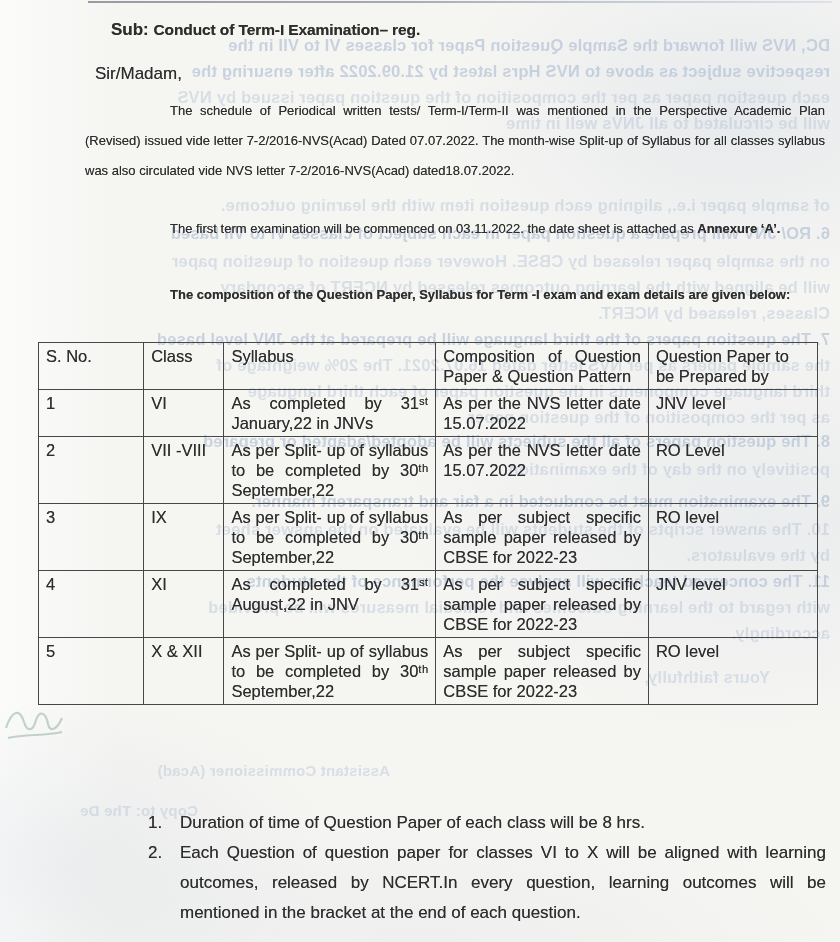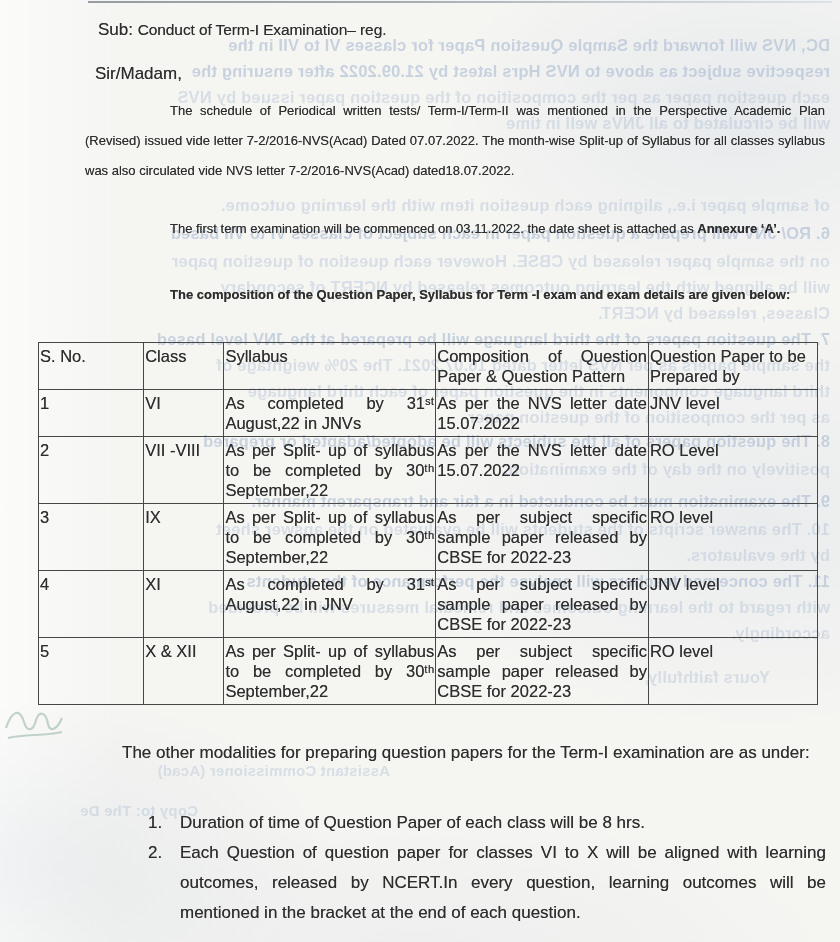--- a/index.html
+++ b/index.html
@@ -29,38 +29,38 @@
   }
   .gline.faint{opacity:.4;}
   .topline{
     position:absolute;top:1px;left:88px;width:744px;height:2.4px;opacity:.85;
     background:linear-gradient(to right,#878c94 0%,#969ca5 40%,#bcc3cd 70%,#dadfe6 100%);
   }
   .sig-ghost{position:absolute;top:698px;left:0px;opacity:.5;filter:blur(.4px);}
   
   .main{position:absolute;inset:0;z-index:2;}
   .ink{text-shadow:0 0 .4px rgba(45,45,45,.65);}
-  .subject{position:absolute;top:20px;left:98px;font-weight:normal;font-size:17px;}
+  .subject{position:absolute;top:20px;left:111px;font-weight:bold;font-size:17px;}
   .subject .stext{font-size:15.5px;letter-spacing:-.1px;}
   .salutation{position:absolute;top:64px;left:95px;font-size:17px;text-align:right;}
   .para{position:absolute;left:85px;width:740px;font-size:13px;line-height:30px;
         text-align:justify;text-indent:85px;}
   .p1{top:96px;}
   .p2{top:214px;}
   .p3{top:280px;font-weight:bold;}
   .boldspan{font-weight:bold;}
   
   table.comp{
     position:absolute;top:342px;left:38px;width:780px;z-index:2;
     border-collapse:collapse;table-layout:fixed;
     font-size:16.5px;line-height:20px;color:#2d2d2d;
   }
   table.comp th, table.comp td{
     border:1.4px solid #474747;vertical-align:top;
-    padding:3px 1px;font-weight:normal;text-align:left;
+    padding:3px 7px;font-weight:normal;text-align:left;
     background:transparent;
   }
   table.comp .justify{text-align:justify;margin-top:36px;}
   .c1{width:13.5%;} .c2{width:10.3%;} .c3{width:27.2%;} .c4{width:27.3%;} .c5{width:21.7%;}
   
   .closing{position:absolute;top:737px;left:122px;width:704px;
            font-size:17px;line-height:31px;text-align:justify;}
   .numlist{position:absolute;top:808px;left:148px;width:678px;font-size:17px;line-height:30px;}
   .numitem{display:flex;}
   .numitem .num{width:32px;flex:0 0 32px;}
@@ -131,21 +131,21 @@
         <th>Class</th>
         <th>Syllabus</th>
         <th class="justify">Composition of Question Paper &amp; Question Pattern</th>
         <th>Question Paper to be Prepared by</th>
       </tr>
     </thead>
     <tbody>
       <tr>
         <td>1</td>
         <td>VI</td>
-        <td class="justify">As completed by 31ˢᵗ August,22 in JNVs</td>
+        <td class="justify">As completed by 31ˢᵗ January,22 in JNVs</td>
         <td class="justify">As per the NVS letter date 15.07.2022</td>
         <td>JNV level</td>
       </tr>
       <tr>
         <td>2</td>
         <td>VII -VIII</td>
         <td class="justify">As per Split- up of syllabus to be completed by 30ᵗʰ September,22</td>
         <td class="justify">As per the NVS letter date 15.07.2022</td>
         <td>RO Level</td>
       </tr>
@@ -166,21 +166,20 @@
       <tr>
         <td>5</td>
         <td>X &amp; XII</td>
         <td class="justify">As per Split- up of syllabus to be completed by 30ᵗʰ September,22</td>
         <td class="justify">As per subject specific sample paper released by CBSE for 2022-23</td>
         <td>RO level</td>
       </tr>
     </tbody>
   </table>
 
-  <div class="closing ink">The other modalities for preparing question papers for the Term-I examination are as under:</div>
 
   <div class="numlist">
     <div class="numitem ink">
       <span class="num">1.</span>
       <span class="itext">Duration of time of Question Paper of each class will be 8 hrs.</span>
     </div>
     <div class="numitem ink">
       <span class="num">2.</span>
       <span class="itext">Each Question of question paper for classes VI to X will be aligned with learning outcomes, released by NCERT.In every question, learning outcomes will be mentioned in the bracket at the end of each question.</span>
     </div>

